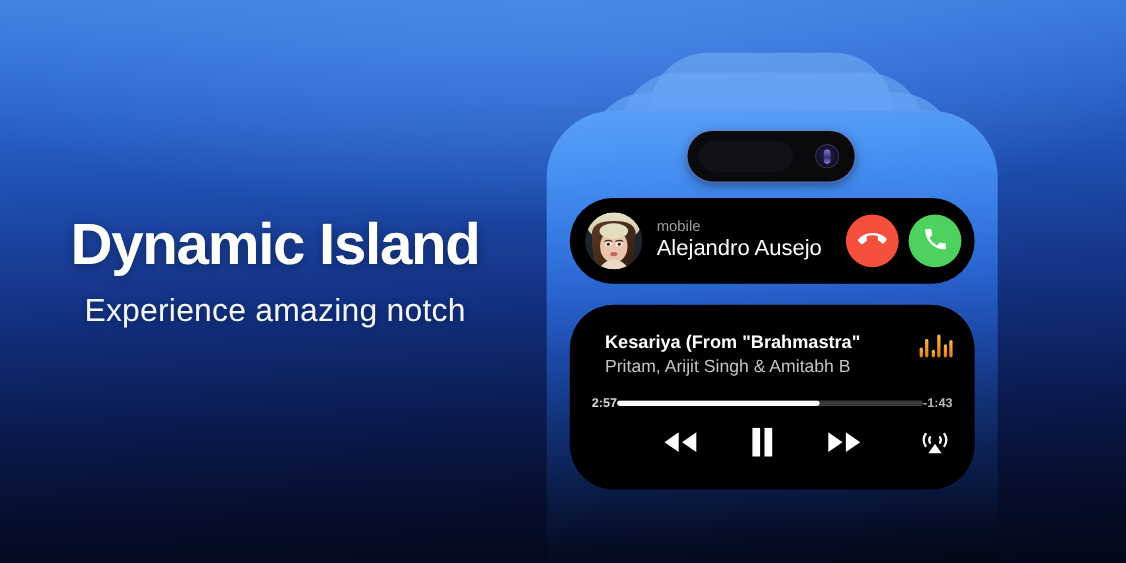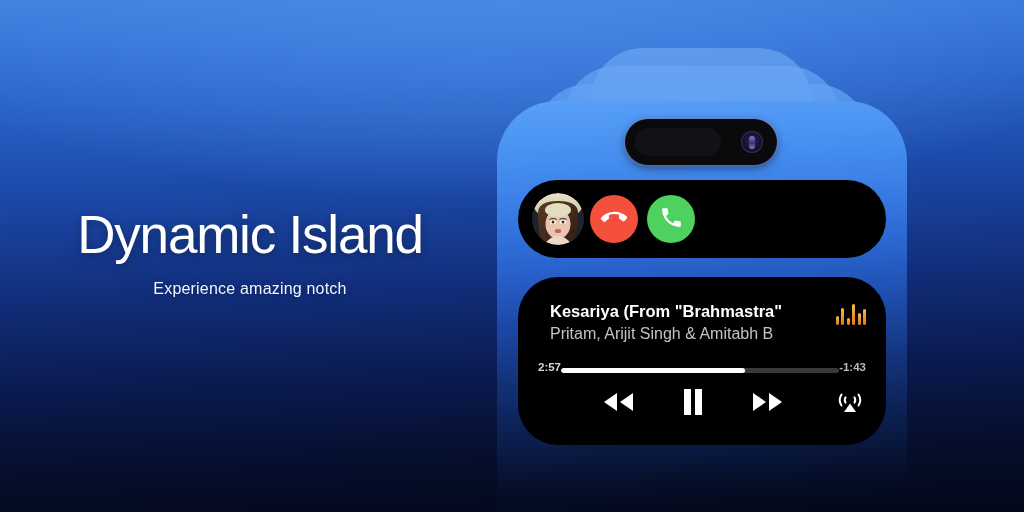--- a/index.html
+++ b/index.html
@@ -22,31 +22,31 @@
 
   
   .copy {
     position: absolute;
     left: 0;
     top: 196px;
     width: 500px;
     text-align: center;
   }
   .headline {
-    margin: 12px;
+    margin: 0;
     font-size: 53px;
-    font-weight: normal;
+    font-weight: bold;
     letter-spacing: -1.2px;
     color: #ffffff;
     line-height: 1;
     text-shadow: 0 2px 10px rgba(0,0,0,.35);
   }
   .subline {
     margin: 20px 0 0 0;
-    font-size: 16px;
+    font-size: 29px;
     font-weight: 400;
     color: #f2f6ff;
     letter-spacing: .2px;
     line-height: 1;
     text-shadow: 0 1px 6px rgba(0,0,0,.3);
   }
 
   
   .stack {
     position: absolute;
@@ -262,21 +262,21 @@
     height: 22px;
   }
   .eq span {
     width: 3px;
     border-radius: 1.5px;
     background: linear-gradient(180deg, #ffb648, #e07a12);
   }
 
   .progress-row {
     display: flex;
-    align-items: flex-end;
+    align-items: center;
     margin-top: 17px;
   }
   .time {
     font-size: 11.5px;
     font-weight: bold;
     color: #d6d6da;
     flex: 0 0 auto;
   }
   .time-right { color: #b8b8bd; }
   .bar {
@@ -359,20 +359,24 @@
             <ellipse cx="31" cy="29" rx="3" ry="2" fill="#fff"></ellipse>
             <circle cx="21" cy="29" r="1.5" fill="#3c2a1e"></circle>
             <circle cx="31" cy="29" r="1.5" fill="#3c2a1e"></circle>
             <path d="M17.5 26.5 q3.5 -2 7 0" stroke="#4a3222" stroke-width="1.2" fill="none"></path>
             <path d="M27.5 26.5 q3.5 -2 7 0" stroke="#4a3222" stroke-width="1.2" fill="none"></path>
             <ellipse cx="26" cy="38" rx="3.2" ry="2" fill="#c0645f"></ellipse>
             <path d="M12 52 q6 -9 14 -9 q8 0 14 9Z" fill="#ead7c8"></path>
           </g>
         </svg>
       </div>
+      <div class="call-text">
+        <div class="call-kind">mobile</div>
+        <div class="call-name">Alejandro Ausejo</div>
+      </div>
       <div class="call-actions">
         <button class="call-btn btn-decline" aria-label="Decline">
           <span>
             <svg width="26" height="26" viewBox="0 0 24 24" aria-hidden="true">
               <g transform="rotate(133 12 12)">
                 <path d="M6.6 10.8a15.1 15.1 0 0 0 6.6 6.6l2.2-2.2a1 1 0 0 1 1-.24 11.4 11.4 0 0 0 3.57.57 1 1 0 0 1 1 1V20a1 1 0 0 1-1 1A17 17 0 0 1 3 4a1 1 0 0 1 1-1h3.5a1 1 0 0 1 1 1 11.4 11.4 0 0 0 .57 3.57 1 1 0 0 1-.25 1Z" fill="#ffffff"></path>
               </g>
             </svg>
           </span>
         </button>

